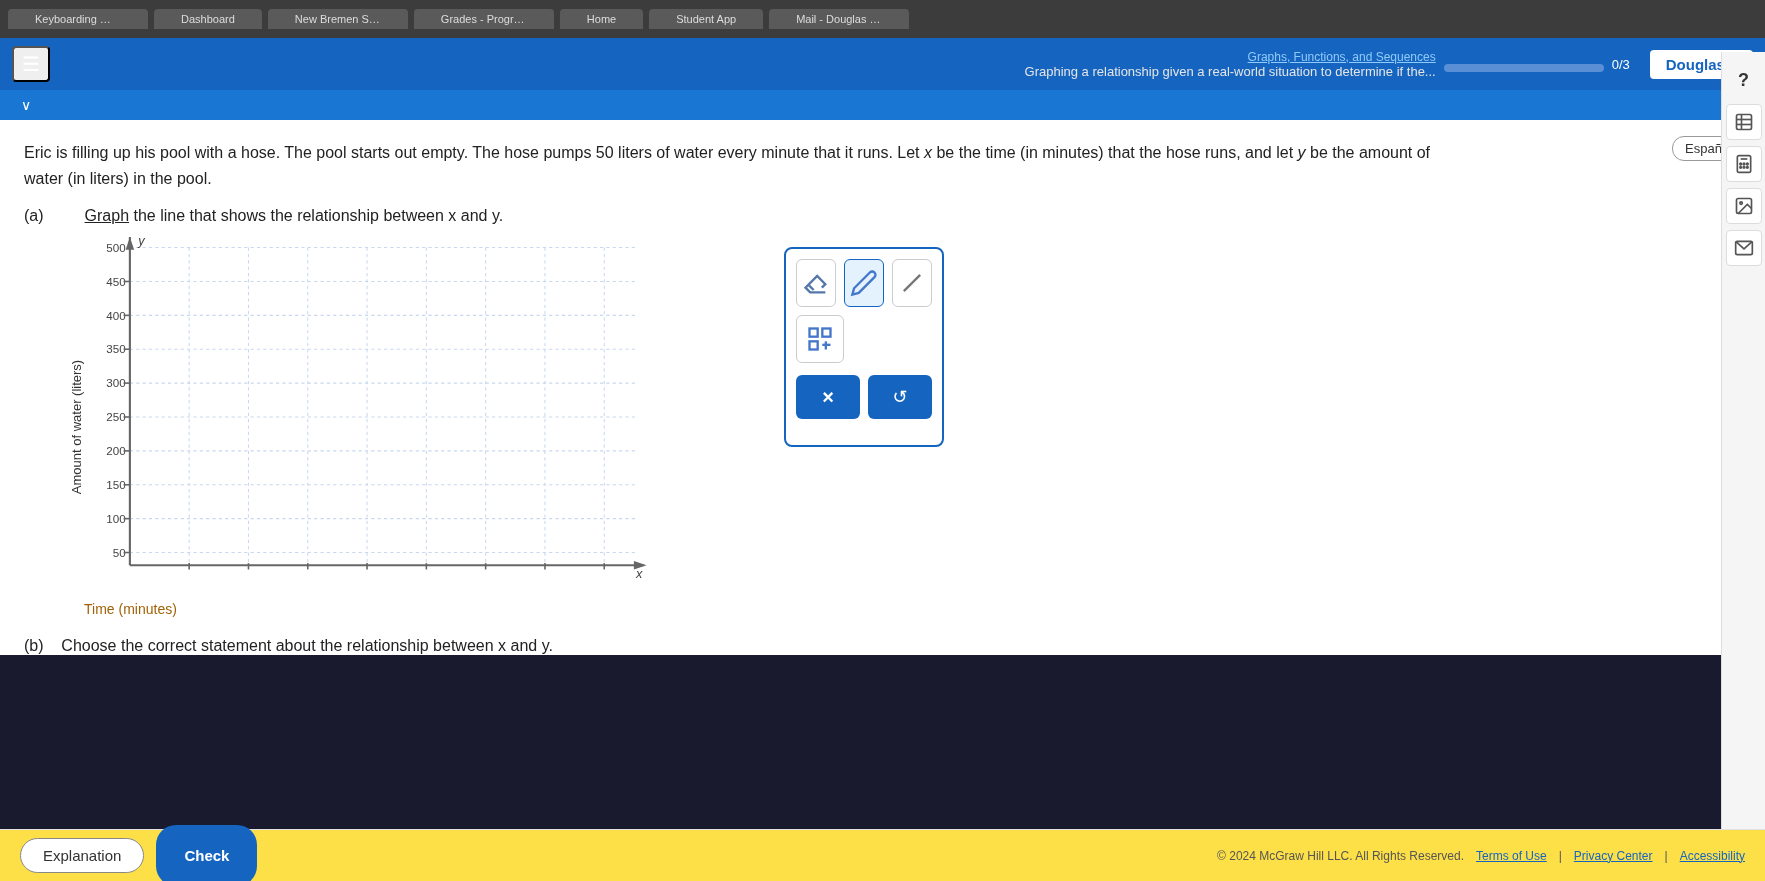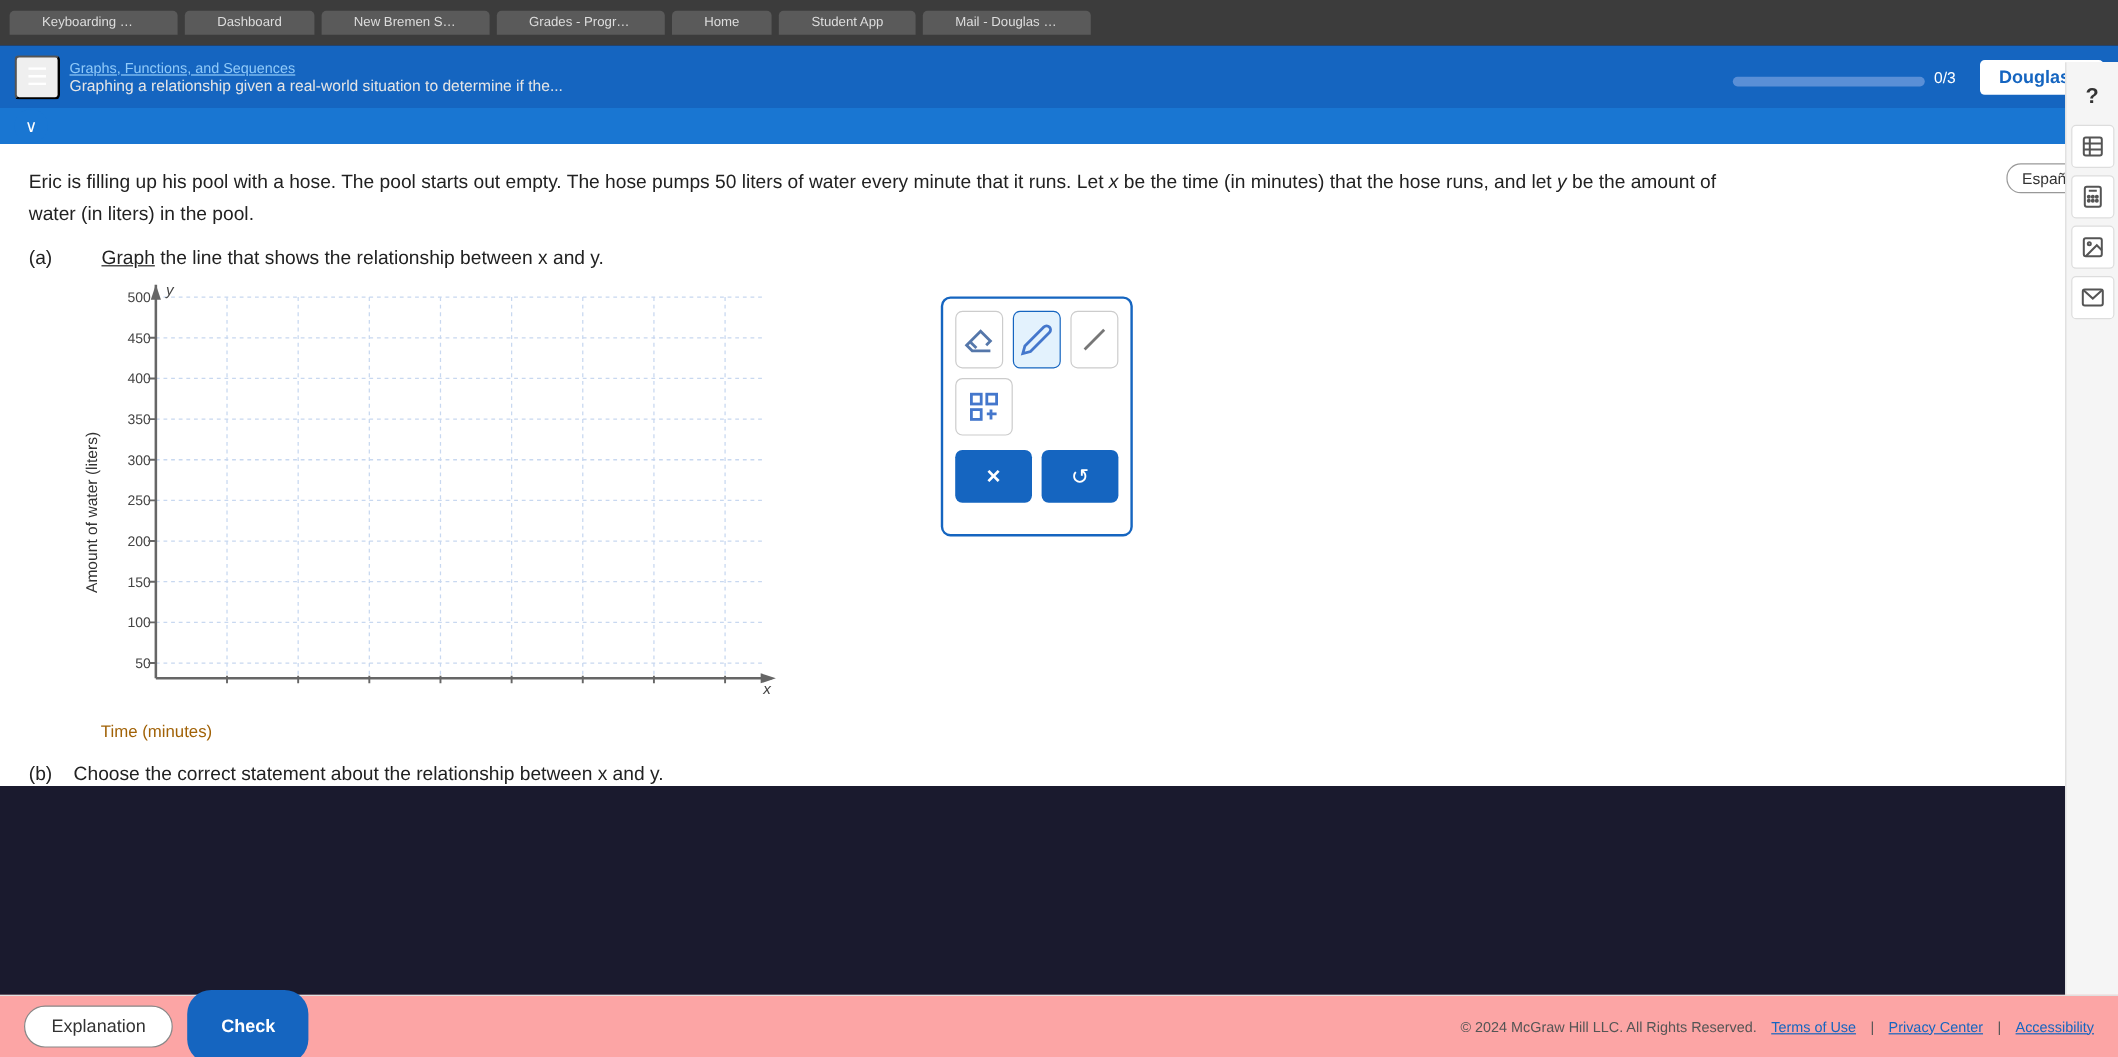--- a/index.html
+++ b/index.html
@@ -47,20 +47,21 @@
       color: white;
       font-size: 20px;
       cursor: pointer;
       padding: 4px 8px;
       border-radius: 4px;
     }
     .breadcrumb-area {
       display: flex;
       flex-direction: column;
       flex: 1;
+      align-items: flex-end;
     }
     .breadcrumb-top {
       color: #90caf9;
       font-size: 12px;
       text-decoration: underline;
       cursor: pointer;
     }
     .breadcrumb-bottom {
       color: #e5e5e5;
       font-size: 13px;
@@ -305,21 +306,21 @@
       font-weight: 600;
       cursor: pointer;
     }
 
     
     .footer {
       position: fixed;
       bottom: 0;
       left: 0;
       right: 0;
-      background: #fca5a5;
+      background: #fde047;
       height: 52px;
       display: flex;
       align-items: center;
       justify-content: space-between;
       padding: 0 20px;
       border-top: 1px solid #e0e0e0;
     }
     .footer-left {
       display: flex;
       gap: 12px;

